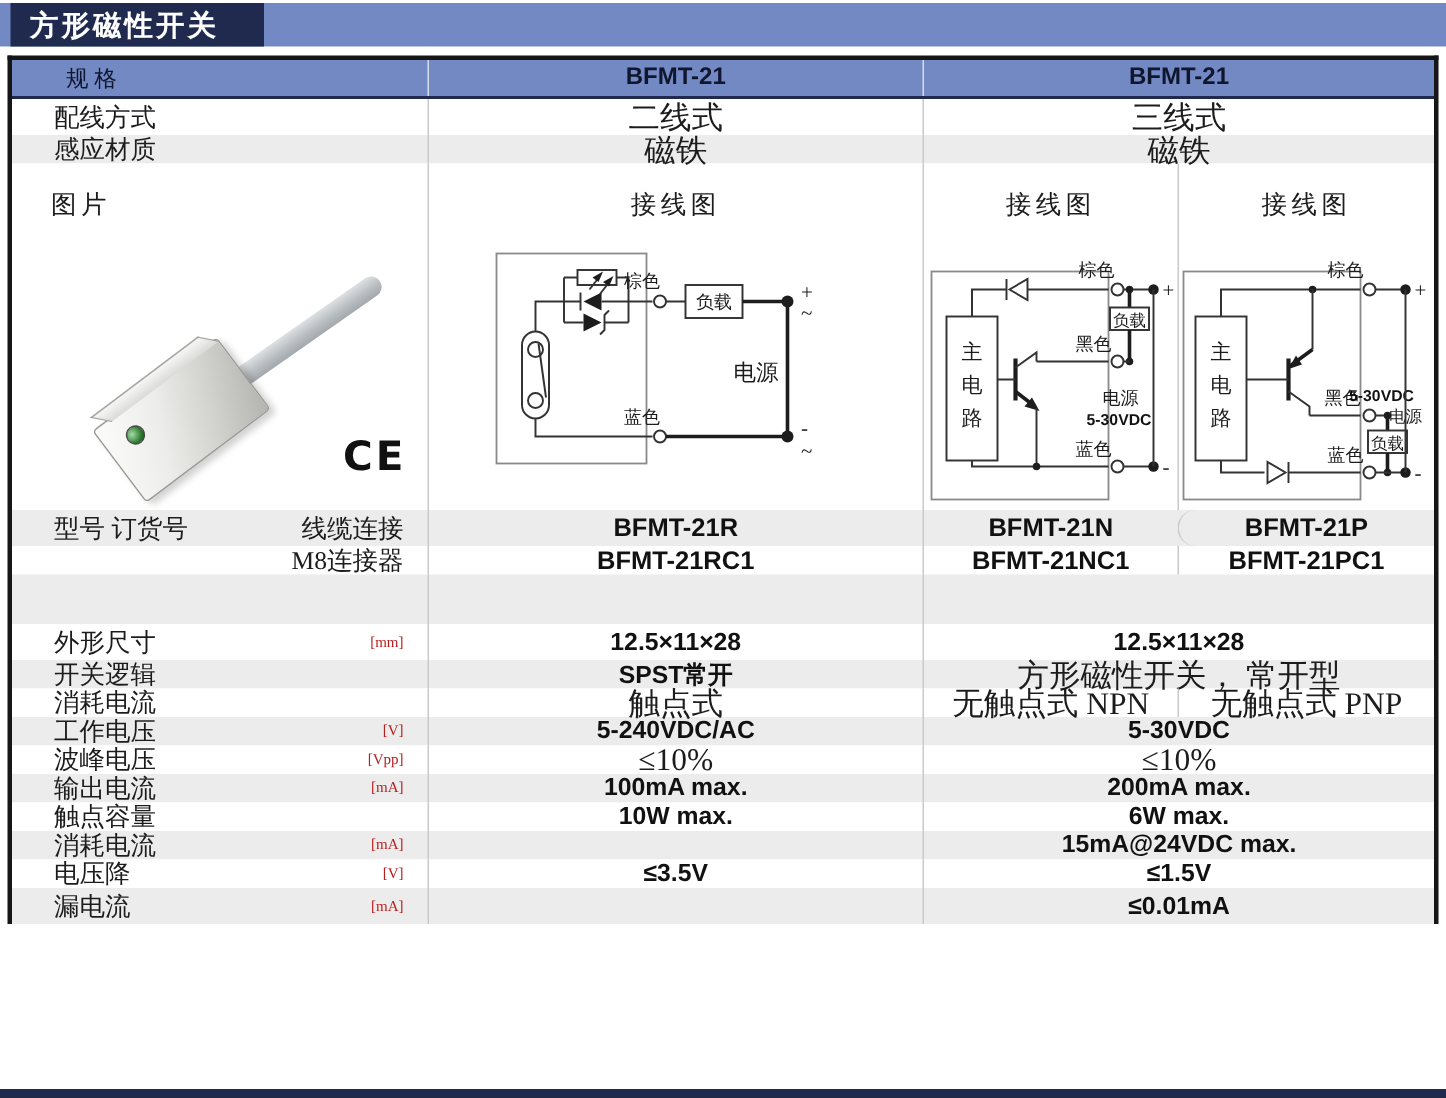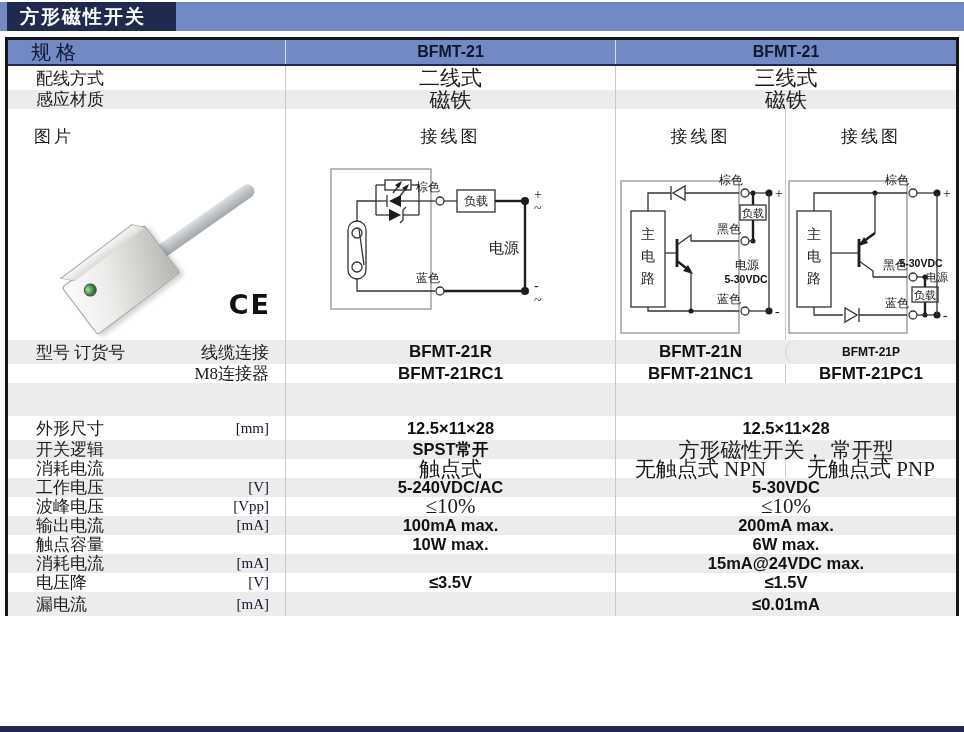--- a/index.html
+++ b/index.html
@@ -11,30 +11,30 @@
   .titleblock{position:absolute;top:0;left:7px;height:29px;background:#1F2A4E;color:#fff;
       display:flex;align-items:center;padding:0 30px 0 13px;
       font-family:"Liberation Sans","DejaVu Sans",sans-serif;font-weight:bold;font-size:19px;letter-spacing:2px;}
 
   
   .table{position:absolute;top:37px;left:5px;width:948px;
       border:3px solid #161616;border-bottom:none;background:#fff;}
 
   .hrow{display:flex;height:24px;background:#7289C4;border-bottom:2px solid #1F2A4E;
       font-family:"Liberation Sans","DejaVu Sans",sans-serif;font-weight:bold;color:#10162E;}
-  .hrow .hc1{width:277px;display:flex;align-items:center;padding-left:23px;box-sizing:border-box;
-      font-family:"Liberation Serif",serif;font-weight:normal;font-size:20px;color:#10162E;}
+  .hrow .hc1{width:277px;display:flex;align-items:center;padding-left:36px;box-sizing:border-box;
+      font-family:"Liberation Serif",serif;font-weight:normal;font-size:15px;color:#10162E;}
   .hrow .hc2{width:330px;display:flex;align-items:center;justify-content:center;font-size:16px;border-left:1px solid #D5DBE9;box-sizing:border-box;}
   .hrow .hc3{width:341px;display:flex;align-items:center;justify-content:center;font-size:16px;border-left:1px solid #D5DBE9;box-sizing:border-box;}
 
   .row{display:flex;background:#fff;}
   .row.g{background:#ECECEC;}
   .c1{width:277px;display:flex;align-items:center;justify-content:space-between;
       padding:0 16px 0 28px;box-sizing:border-box;font-size:17px;}
-  .c1 .unit{font-size:15px;color:#0f172a;}
+  .c1 .unit{font-size:10px;color:#b91c1c;}
   .c2{width:330px;display:flex;align-items:center;justify-content:center;text-align:center;
       border-left:1px solid #C9C9C9;box-sizing:border-box;}
   .c3{width:341px;display:flex;align-items:center;justify-content:center;text-align:center;
       border-left:1px solid #C9C9C9;box-sizing:border-box;}
   .c3a{width:170px;display:flex;align-items:center;justify-content:center;text-align:center;
       border-left:1px solid #C9C9C9;box-sizing:border-box;}
   .c3b{width:171px;display:flex;align-items:center;justify-content:center;text-align:center;
       border-left:1px solid #C9C9C9;box-sizing:border-box;}
   .h28{height:24px;} .h29{height:19px;} .h33{height:33px;} .h24{height:24px;}
 
@@ -257,21 +257,21 @@
     </div>
   </div>
 
   <div class="row g h28">
     <div class="c1">
       <span>型号 订货号</span>
       <span>线缆连接</span>
     </div>
     <div class="c2 vb" style="font-size:17px;">BFMT-21R</div>
     <div class="c3a vb" style="font-size:17px;">BFMT-21N</div>
-    <div class="c3b vb" style="font-size:12px;border-radius:13px;">BFMT-21P</div>
+    <div class="c3b vb" style="font-size:17px;border-radius:13px;">BFMT-21P</div>
   </div>
 
   <div class="row h29">
     <div class="c1">
       <span></span>
       <span>M8连接器</span>
     </div>
     <div class="c2 vb" style="font-size:17px;">BFMT-21RC1</div>
     <div class="c3a vb" style="font-size:17px;">BFMT-21NC1</div>
     <div class="c3b vb" style="font-size:17px;">BFMT-21PC1</div>

